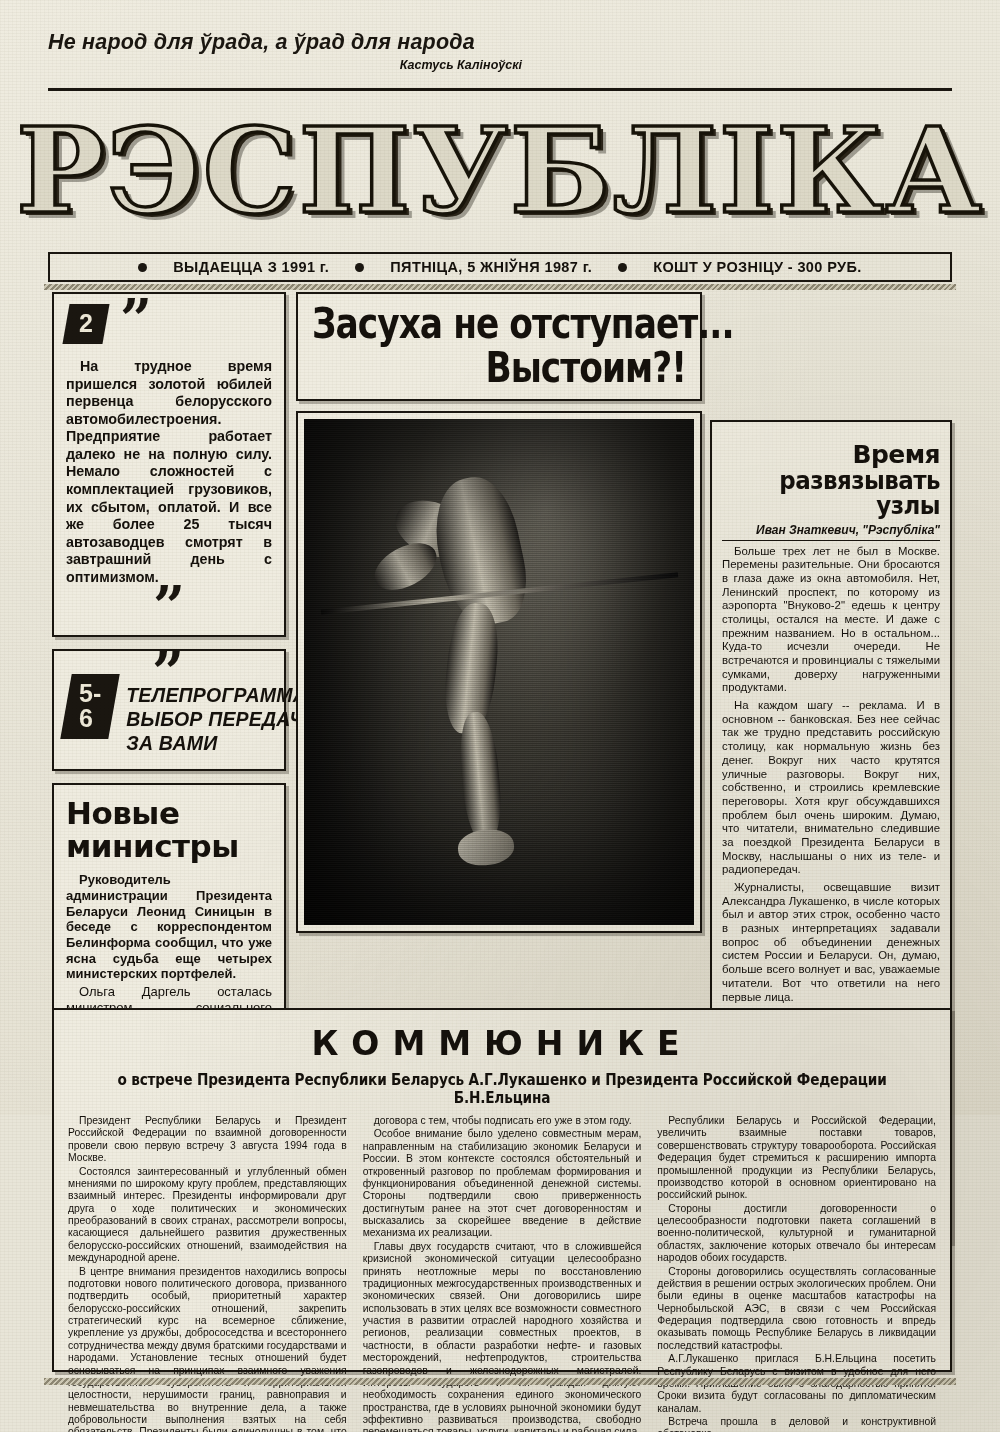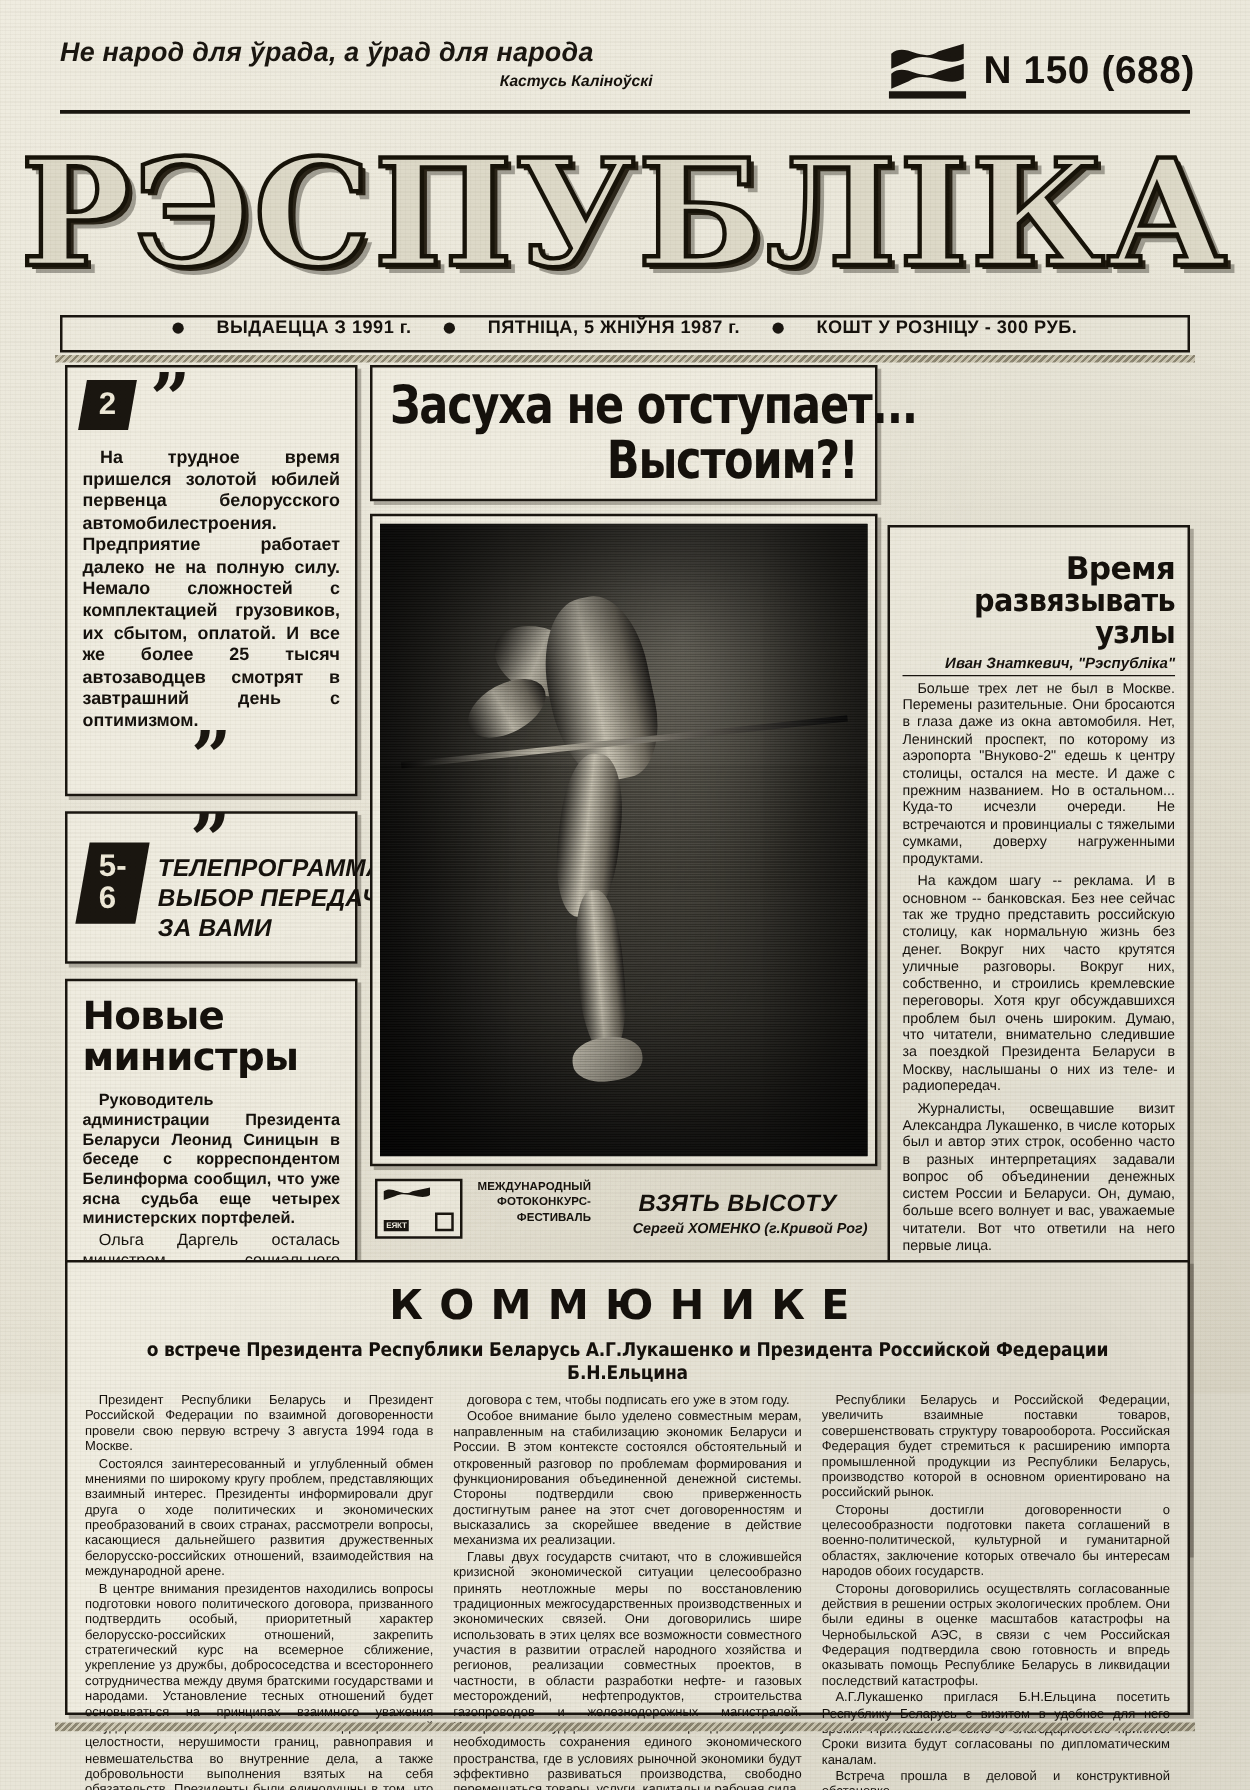--- a/index.html
+++ b/index.html
@@ -46,21 +46,21 @@
     -webkit-text-stroke:3.5px #171309;
     text-shadow:
       4px 3px 0 #2a2418,
       7px 6px 0 rgba(20,16,10,.35);
     line-height:1;
     white-space:nowrap;
   }
 
   
   .dateline{position:absolute;left:48px;top:252px;width:900px;height:26px;
-    border:2px solid #1a1610;display:flex;align-items:flex-start;justify-content:center;gap:0;}
+    border:2px solid #1a1610;display:flex;align-items:center;justify-content:center;gap:0;}
   .dateline .inner{display:flex;align-items:center;gap:26px;font-weight:bold;font-size:14.5px;letter-spacing:.4px;}
   .bullet{display:inline-block;width:9px;height:9px;border-radius:50%;background:#1a1610;}
 
   .rule-under{position:absolute;left:44px;top:284px;width:912px;height:6px;
     background:repeating-linear-gradient(135deg,#8e8874 0 2px,#cfcab6 2px 4px);}
 
   
   .colL{position:absolute;left:52px;top:292px;width:234px;}
   .colC{position:absolute;left:296px;top:292px;width:406px;}
   .colR{position:absolute;left:710px;top:292px;width:242px;}
@@ -152,28 +152,20 @@
 </head>
 <body>
 
 <div class="page">
 
   <div class="slogan">
     <div class="line1">Не народ для ўрада, а ўрад для народа</div>
     <div class="line2">Кастусь  Каліноўскі</div>
   </div>
 
-  <div class="issue">
-    <svg class="flag" viewBox="0 0 62 46">
-      <path d="M2 10 C14 0, 26 18, 40 8 L60 2 L60 14 C46 22, 30 6, 16 16 L2 22 Z" fill="#1a1610"></path>
-      <path d="M2 26 C14 16, 26 34, 40 24 L60 18 L60 30 C46 38, 30 22, 16 32 L2 38 Z" fill="#1a1610"></path>
-      <rect x="0" y="40" width="62" height="6" fill="#1a1610"></rect>
-    </svg>
-    <div class="issue-no">N 150 (688)</div>
-  </div>
 
   <div class="rule-top"></div>
 
   <div class="masthead">
     <div class="word">РЭСПУБЛІКА</div>
   </div>
 
   <div class="dateline">
     <div class="inner">
       <span class="bullet"></span>
@@ -236,36 +228,20 @@
           <div class="limb thigh"></div>
           <div class="limb calf"></div>
           <div class="limb foot"></div>
         </div>
         <div class="pole"></div>
         <div class="grainy"></div>
         <div class="vign"></div>
       </div>
     </div>
 
-    <div class="caption" style="position:relative;">
-      <div class="fotologo">
-        <svg class="fl" viewBox="0 0 40 16">
-            <path d="M1 4 C8 -1, 16 9, 24 4 L38 1 L38 7 C30 12, 20 3, 10 8 L1 11 Z" fill="#1a1610"></path>
-          </svg>
-        <div class="tag">ЕЯКТ</div>
-        <div class="sq"></div>
-      </div>
-      <div class="fotolabel">
-        <div>МЕЖДУНАРОДНЫЙ</div>
-        <div>ФОТОКОНКУРС-</div>
-        <div>ФЕСТИВАЛЬ</div>
-      </div>
-      <div class="captext">ВЗЯТЬ ВЫСОТУ</div>
-      <div class="credit">Сергей ХОМЕНКО (г.Кривой Рог)</div>
-    </div>
   </div>
 
   <div class="colR" style="top:420px;">
     <div class="box rbox">
       <div class="rhead">
         <span>Время</span>
         <span class="l2">развязывать узлы</span>
       </div>
       <div class="rbyline">Иван Знаткевич, "Рэспубліка"</div>
       <p>Больше трех лет не был в Москве. Перемены разительные. Они бросаются в глаза даже из окна автомобиля. Нет, Ленинский проспект, по которому из аэропорта "Внуково-2" едешь к центру столицы, остался на месте. И даже с прежним названием. Но в остальном... Куда-то исчезли очереди. Не встречаются и провинциалы с тяжелыми сумками, доверху нагруженными продуктами.</p>

